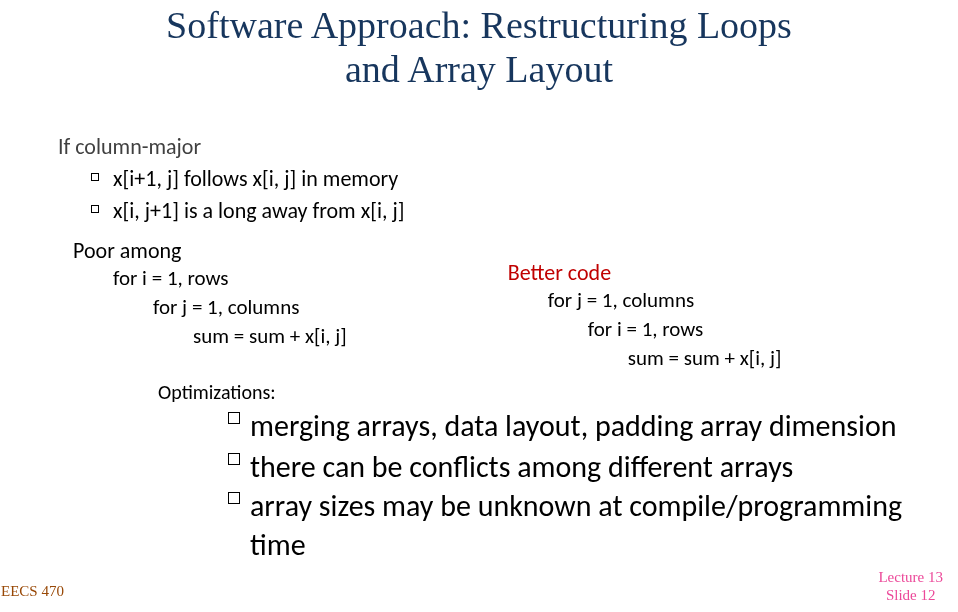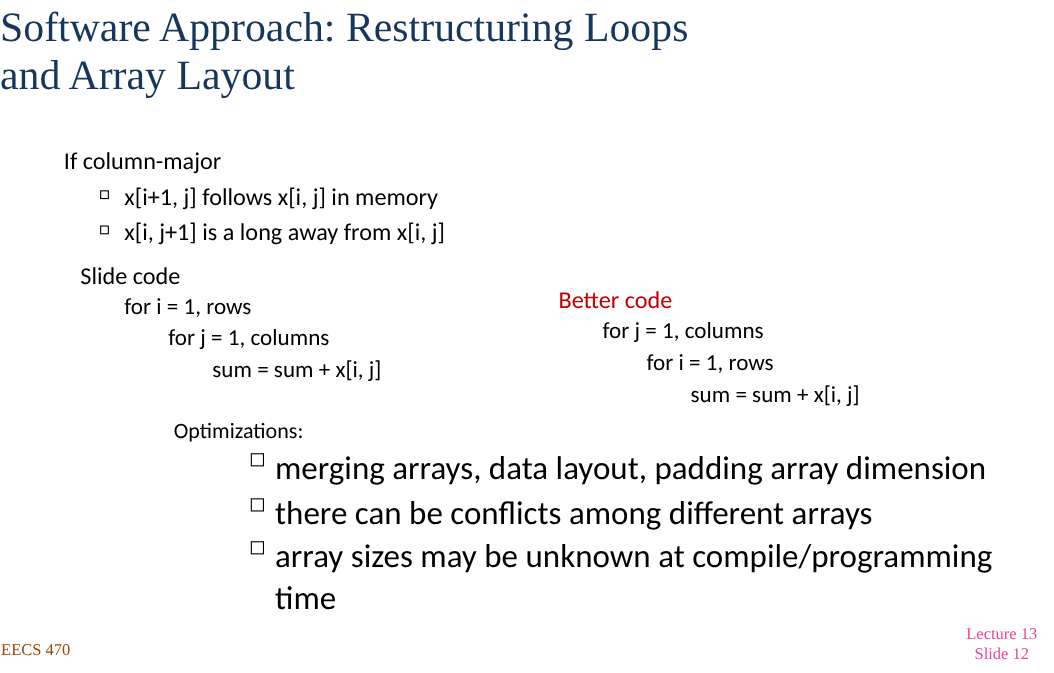--- a/index.html
+++ b/index.html
@@ -15,31 +15,32 @@
   .slide {
     position: relative;
     width: 958px;
     height: 612px;
     box-sizing: border-box;
   }
   .title {
     font-family: "Comic Sans MS", "Comic Sans", cursive;
     color: #17365d;
     font-size: 38px;
+    text-align: center;
     line-height: 1.15;
     padding-top: 4px;
   }
   .body {
     position: absolute;
     left: 58px;
     top: 132px;
     width: 845px;
   }
   .line {
-    color: #000000;
+    color: #404040;
     font-size: 22px;
     line-height: 1.4;
   }
   .sub-ul {
     margin: 0;
     padding: 0;
     list-style: none;
   }
   .sub-ul li {
     position: relative;
@@ -159,21 +160,21 @@
     <div class="line">If column-major</div>
 
     <ul class="sub-ul">
       <li>x[i+1, j] follows x[i, j] in memory</li>
       <li>x[i, j+1] is a long away from x[i, j]</li>
     </ul>
 
 
     <div class="cols">
       <div class="col-left">
-        <div class="poor-head">Slide code</div>
+        <div class="poor-head">Poor among</div>
         <div class="code-line ind1">for i = 1, rows</div>
         <div class="code-line ind2">for j = 1, columns</div>
         <div class="code-line ind3">sum = sum + x[i, j]</div>
       </div>
       <div class="col-right">
         <div class="better-head">Better code</div>
         <div class="code-line ind1">for j = 1, columns</div>
         <div class="code-line ind2">for i = 1, rows</div>
         <div class="code-line ind3">sum = sum + x[i, j]</div>
       </div>

